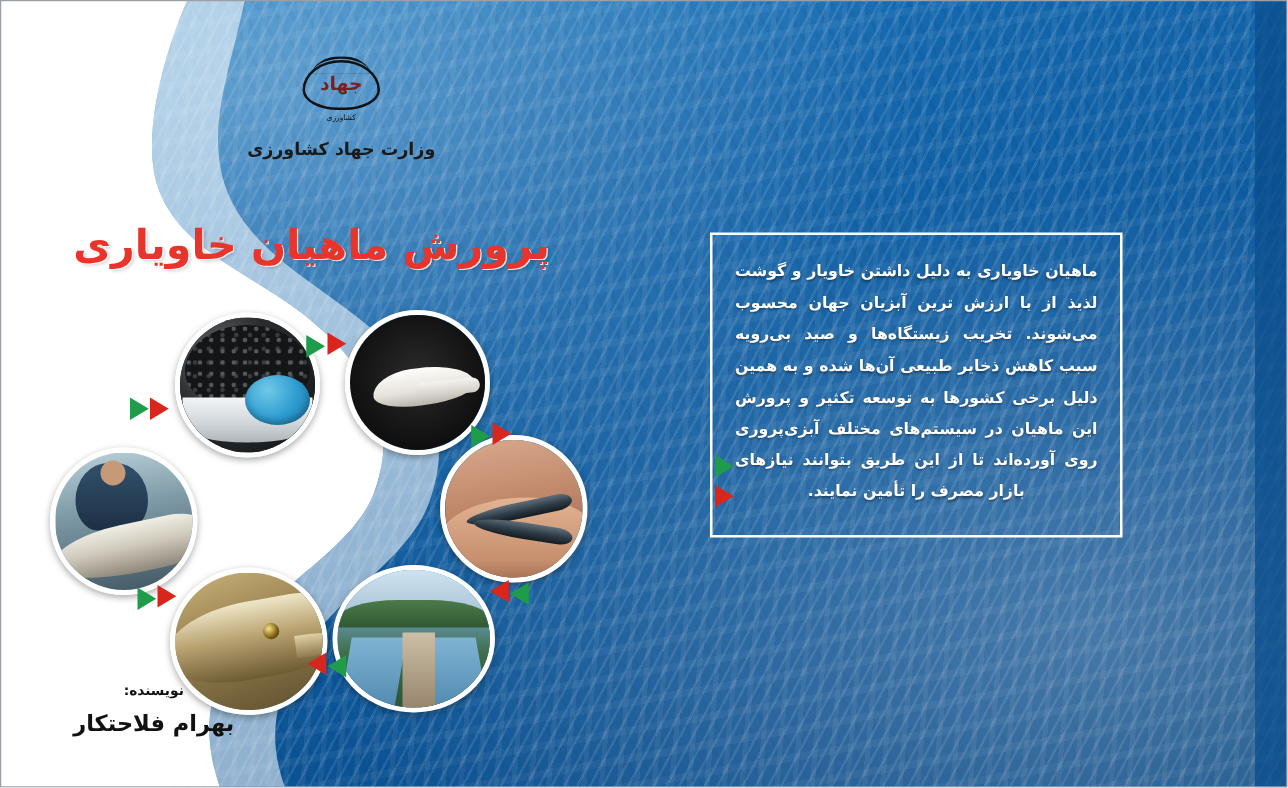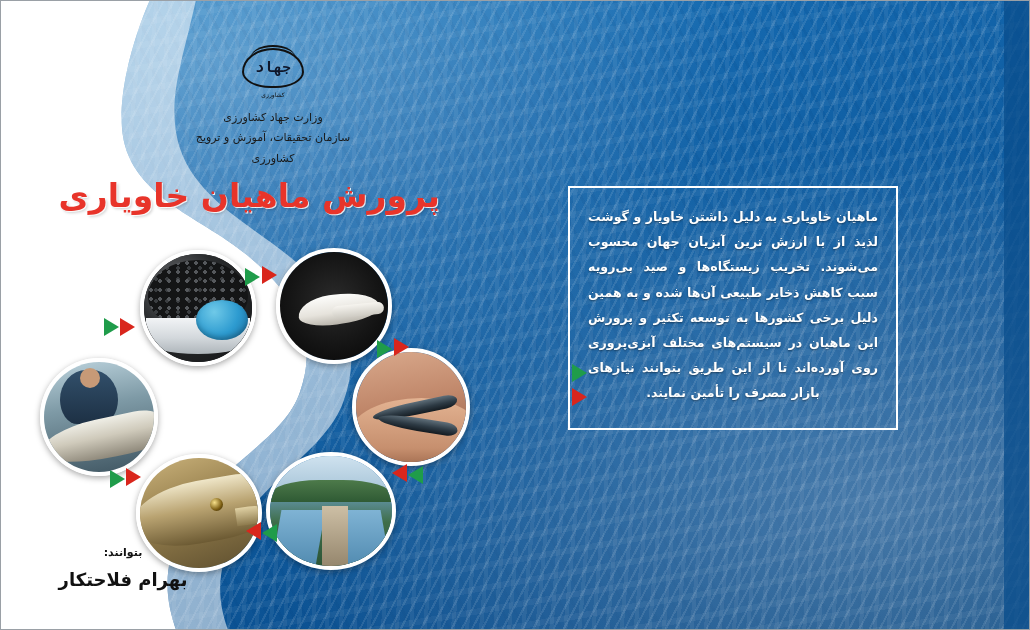--- a/index.html
+++ b/index.html
@@ -79,42 +79,41 @@
     width: 62px; height: 40px;
     border: 2px solid #111;
     border-radius: 50% 50% 46% 46% / 60% 60% 40% 40%;
     box-sizing: border-box;
   }
   .logo-mark .jahad {
     position: absolute;
     left: 0; right: 0; top: 12px;
     font-size: 15px;
     font-weight: bold;
-    color: #0f172a;
+    color: #7f1d1d;
     letter-spacing: -1px;
-    font-family: Liberation Mono, monospace;
   }
   .logo-mark .sub {
     position: absolute;
     left: 0; right: 0; bottom: 4px;
     font-size: 6px;
     color: #111;
   }
   .logo-mark .top-arc {
     position: absolute;
     left: 14px; top: -1px;
     width: 46px; height: 12px;
     border-top: 2px solid #111;
     border-radius: 50% 50% 0 0 / 100% 100% 0 0;
   }
   .org-lines {
-    font-size: 11px;
+    font-size: 14px;
     line-height: 1.85;
     color: #1a1a1a;
-    font-weight: normal;
+    font-weight: bold;
   }
 
   
   .main-title {
     position: absolute;
     right: 590px;
     top: 176px;
     width: 330px;
     text-align: left;
     font-size: 33px;
@@ -330,21 +329,20 @@
 
   <div class="logo-block">
     <div class="logo-mark">
       <div class="top-arc"></div>
       <div class="ring"></div>
       <div class="jahad">جهاد</div>
       <div class="sub">کشاورزی</div>
     </div>
     <div class="org-lines">
       <div>وزارت جهاد کشاورزی</div>
-      <div>سازمان تحقیقات، آموزش و ترویج کشاورزی</div>
     </div>
   </div>
 
   <div class="main-title">پرورش ماهیان خاویاری</div>
 
   <div class="circle" id="c-caviar">
     <div class="inner">
       <div class="roe"></div>
       <div class="tin"></div>
       <div class="lid"></div>
@@ -399,21 +397,21 @@
   <div class="arrow redR" style="left:392px; top:464px;"></div>
   <div class="arrow greenR" style="left:408px; top:466px;"></div>
   <div class="arrow redR" style="left:246px; top:522px;"></div>
   <div class="arrow greenR" style="left:262px; top:524px;"></div>
   <div class="arrow green" style="left:110px; top:470px;"></div>
   <div class="arrow red" style="left:126px; top:468px;"></div>
   <div class="arrow green" style="left:104px; top:318px;"></div>
   <div class="arrow red" style="left:120px; top:318px;"></div>
 
   <div class="author">
-    <div class="lbl">بتوانند:</div>
+    <div class="lbl">نویسنده:</div>
     <div class="name">بهرام فلاحتکار</div>
   </div>
 
   <div class="text-panel">
     <p>ماهیان خاویاری به دلیل داشتن خاویار و گوشت لذیذ از با ارزش ترین آبزیان جهان محسوب می‌شوند. تخریب زیستگاه‌ها و صید بی‌رویه سبب کاهش ذخایر طبیعی آن‌ها شده و به همین دلیل برخی کشورها به توسعه تکثیر و پرورش این ماهیان در سیستم‌های مختلف آبزی‌پروری روی آورده‌اند تا از این طریق بتوانند نیازهای بازار مصرف را تأمین نمایند.</p>
     <div class="panel-arrows">
       <div class="arrow green"></div>
       <div class="arrow red"></div>
     </div>
   </div>

